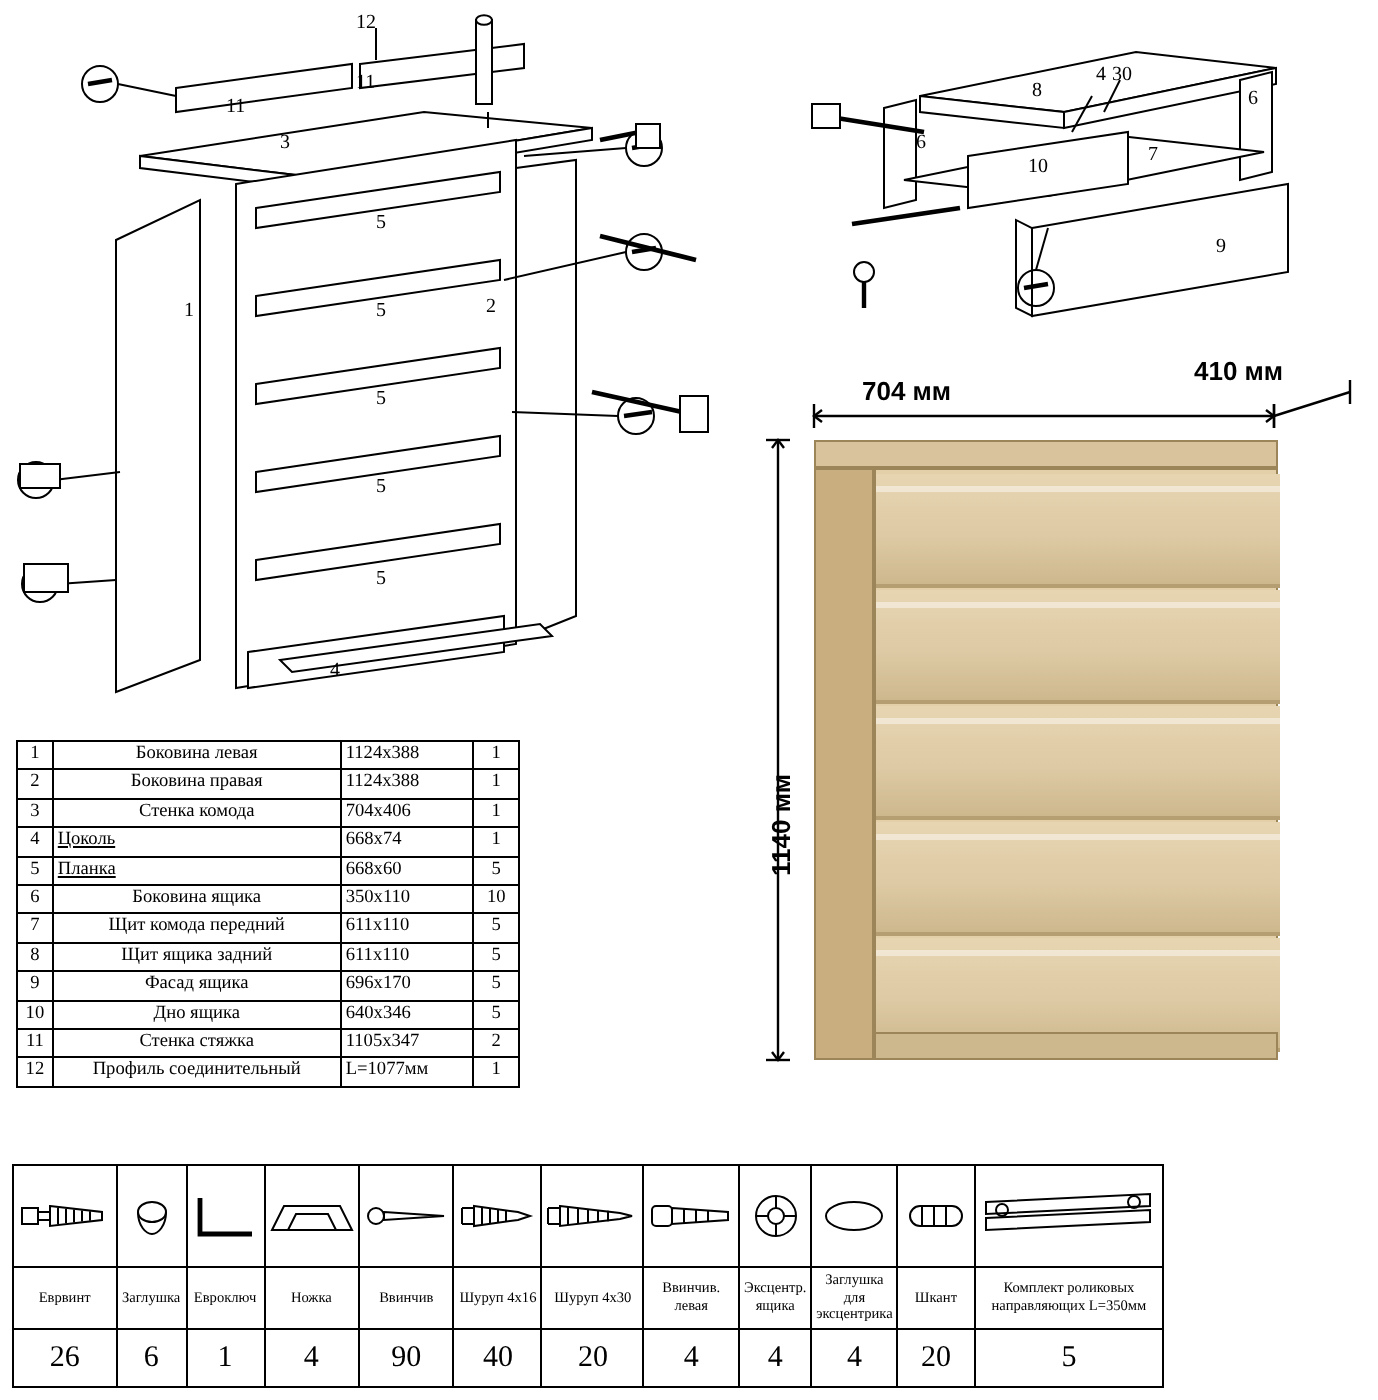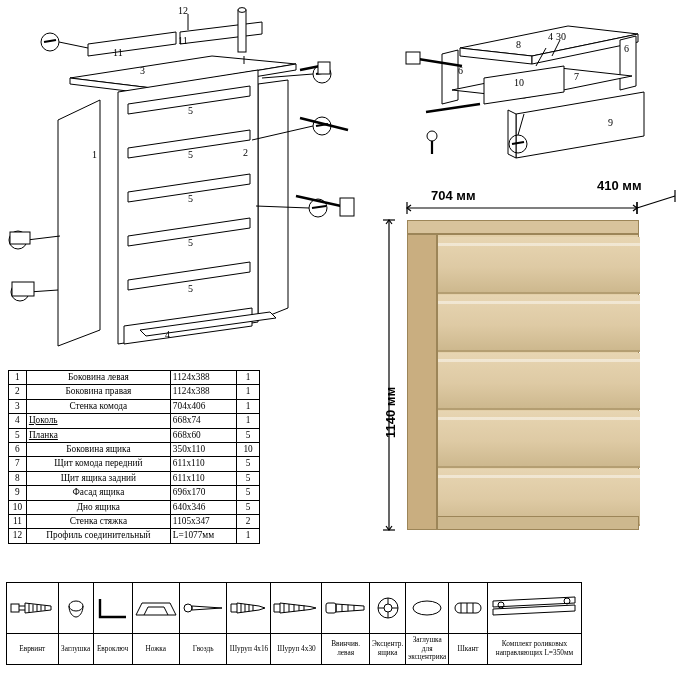--- a/index.html
+++ b/index.html
@@ -392,25 +392,39 @@
                 <circle cx="78" cy="8" r="3"></circle>
               </g>
             </svg>
           </td>
         </tr>
       <tr class="names" id="kit-names">
           <td>Еврвинт</td>
           <td>Заглушка</td>
           <td>Евроключ</td>
           <td>Ножка</td>
-          <td>Гвоздь</td>
+          <td>Ввинчив</td>
           <td>Шуруп 4х16</td>
           <td>Шуруп 4х30</td>
           <td>Ввинчив. левая</td>
           <td>Эксцентр. ящика</td>
           <td>Заглушка для эксцентрика</td>
           <td>Шкант</td>
           <td>Комплект роликовых направляющих L=350мм</td>
         </tr>
+      <tr class="counts" id="kit-counts">
+          <td>26</td>
+          <td>6</td>
+          <td>1</td>
+          <td>4</td>
+          <td>90</td>
+          <td>40</td>
+          <td>20</td>
+          <td>4</td>
+          <td>4</td>
+          <td>4</td>
+          <td>20</td>
+          <td>5</td>
+        </tr>
     </tbody>
   </table>
 
 </div>
 
 </body></html>

